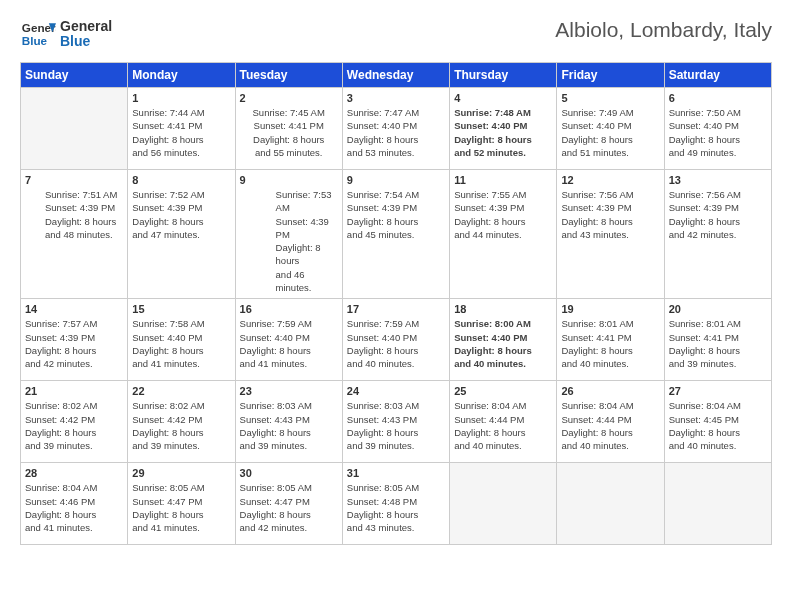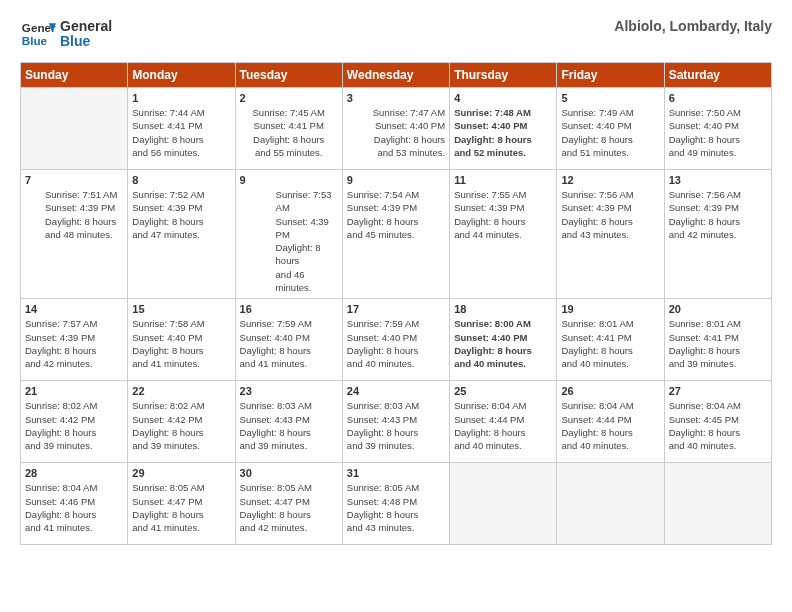--- a/index.html
+++ b/index.html
@@ -31,32 +31,31 @@
     }
     .title-block {
       text-align: right;
     }
     .month-title {
       font-size: 32px;
       font-weight: bold;
       color: #333;
     }
     .location {
-      font-size: 14px;
+      font-size: 21px;
       color: #555;
       margin-top: 2px;
-      font-weight: bold;
     }
     table {
       width: 100%;
       border-collapse: collapse;
       table-layout: fixed;
     }
     thead tr th {
-      background-color: #c2410c;
+      background-color: #1d4ed8;
       color: #fff;
       font-size: 12px;
       font-weight: bold;
       padding: 5px 4px;
       text-align: left;
       border: 1px solid #ccc;
     }
     tbody tr td {
       border: 1px solid #ccc;
       vertical-align: top;
@@ -126,21 +125,21 @@
           </td>
           <td>
             <div class="day-num">2</div>
             <div class="day-info" style="white-space: pre-line; text-align: center;">Sunrise: 7:45 AM
 Sunset: 4:41 PM
 Daylight: 8 hours
 and 55 minutes.</div>
           </td>
           <td>
             <div class="day-num">3</div>
-            <div class="day-info" style="white-space: pre-line; text-align: right;">Sunrise: 7:47 AM
+            <div class="day-info" style="white-space: pre-line;">Sunrise: 7:47 AM
 Sunset: 4:40 PM
 Daylight: 8 hours
 and 53 minutes.</div>
           </td>
           <td>
             <div class="day-num">4</div>
             <div class="day-info" style="white-space: pre-line; font-weight: bold;">Sunrise: 7:48 AM
 Sunset: 4:40 PM
 Daylight: 8 hours
 and 52 minutes.</div>

